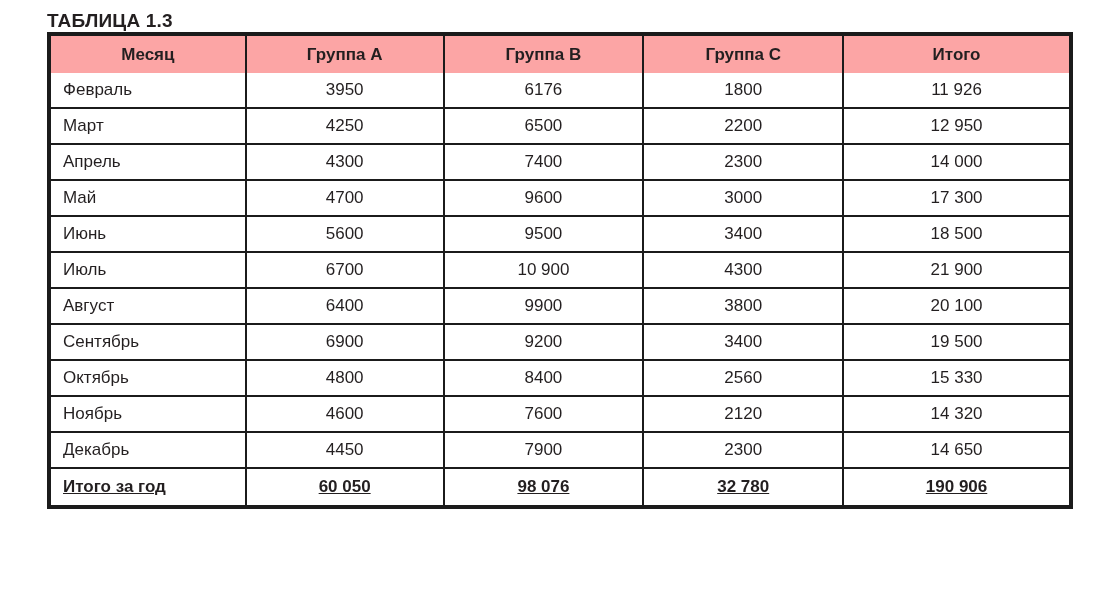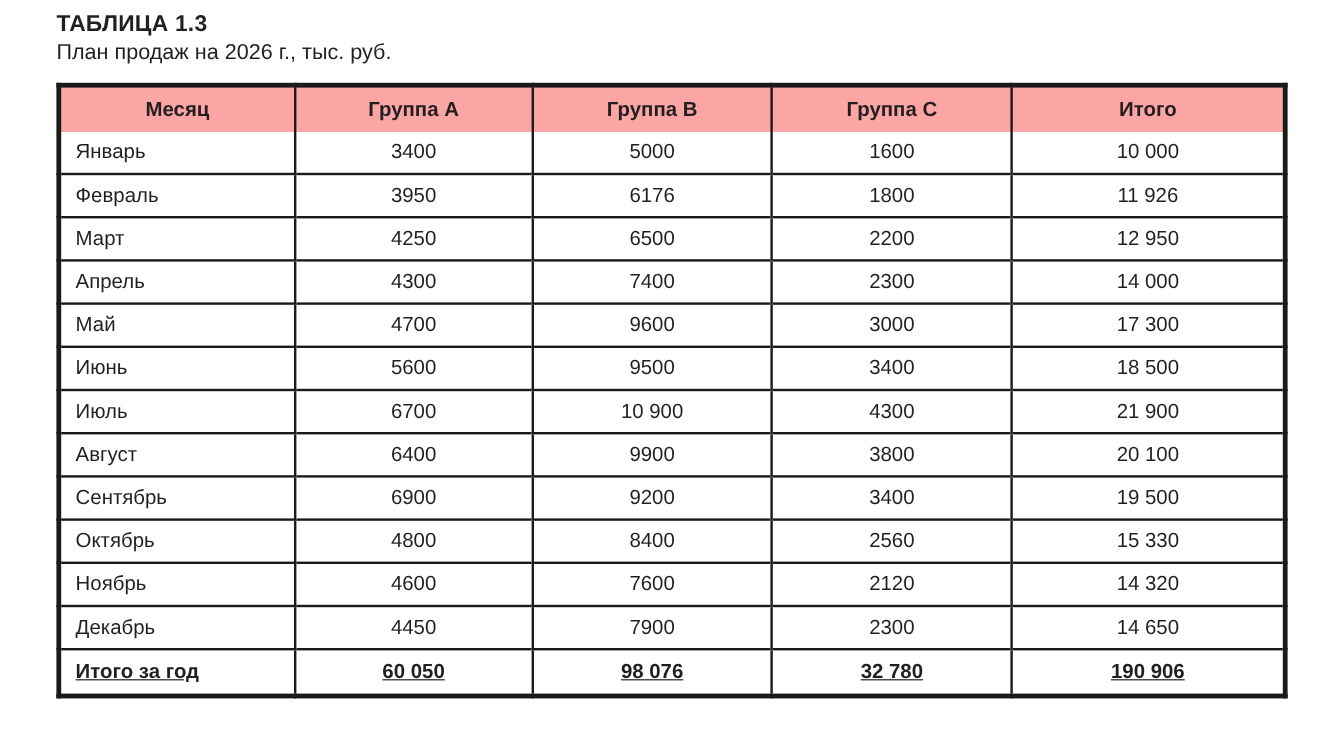--- a/index.html
+++ b/index.html
@@ -76,47 +76,39 @@
     font-weight: 700;
     height: 36px;
     text-decoration: underline;
   }
 </style>
 </head>
 <body>
 
 <div class="page">
   <p class="table-title">ТАБЛИЦА 1.3</p>
-  <p class="table-subtitle">План продаж на 2026 г., тыс. руб.</p>
 
   <table class="data-table">
     <colgroup>
       <col class="c-month">
         <col class="c-a">
         <col class="c-b">
         <col class="c-c">
         <col class="c-total">
     </colgroup>
     <thead>
       <tr>
           <th>Месяц</th>
           <th>Группа A</th>
           <th>Группа B</th>
           <th>Группа C</th>
           <th>Итого</th>
         </tr>
     </thead>
     <tbody>
-        <tr>
-          <td>Январь</td>
-          <td>3400</td>
-          <td>5000</td>
-          <td>1600</td>
-          <td>10 000</td>
-        </tr>
         <tr>
           <td>Февраль</td>
           <td>3950</td>
           <td>6176</td>
           <td>1800</td>
           <td>11 926</td>
         </tr>
         <tr>
           <td>Март</td>
           <td>4250</td>

